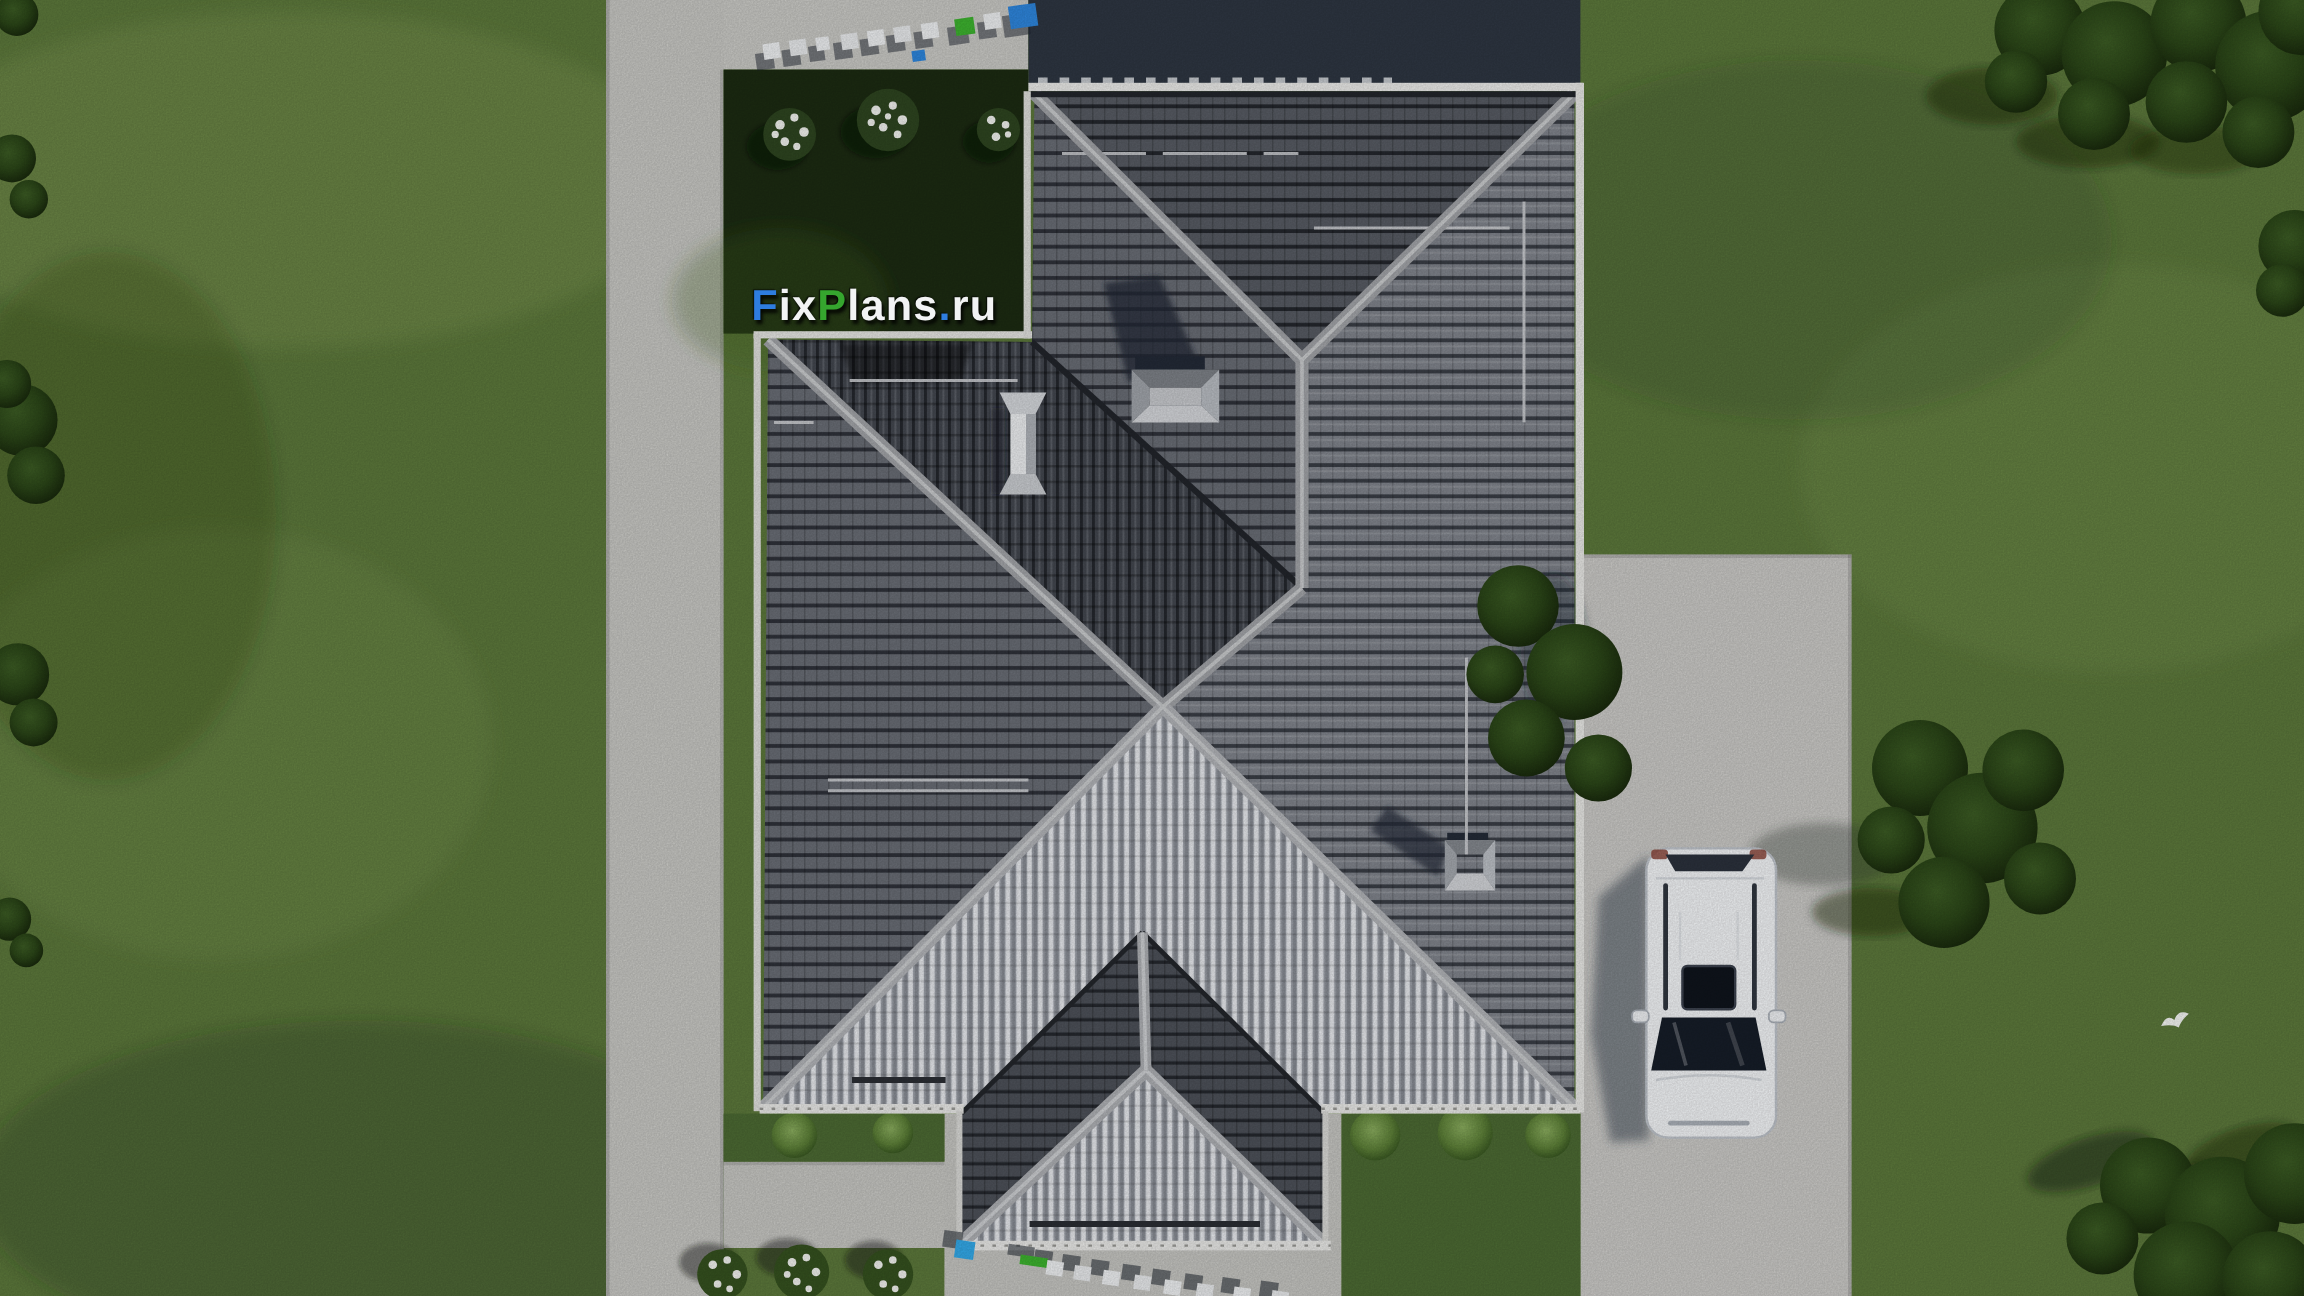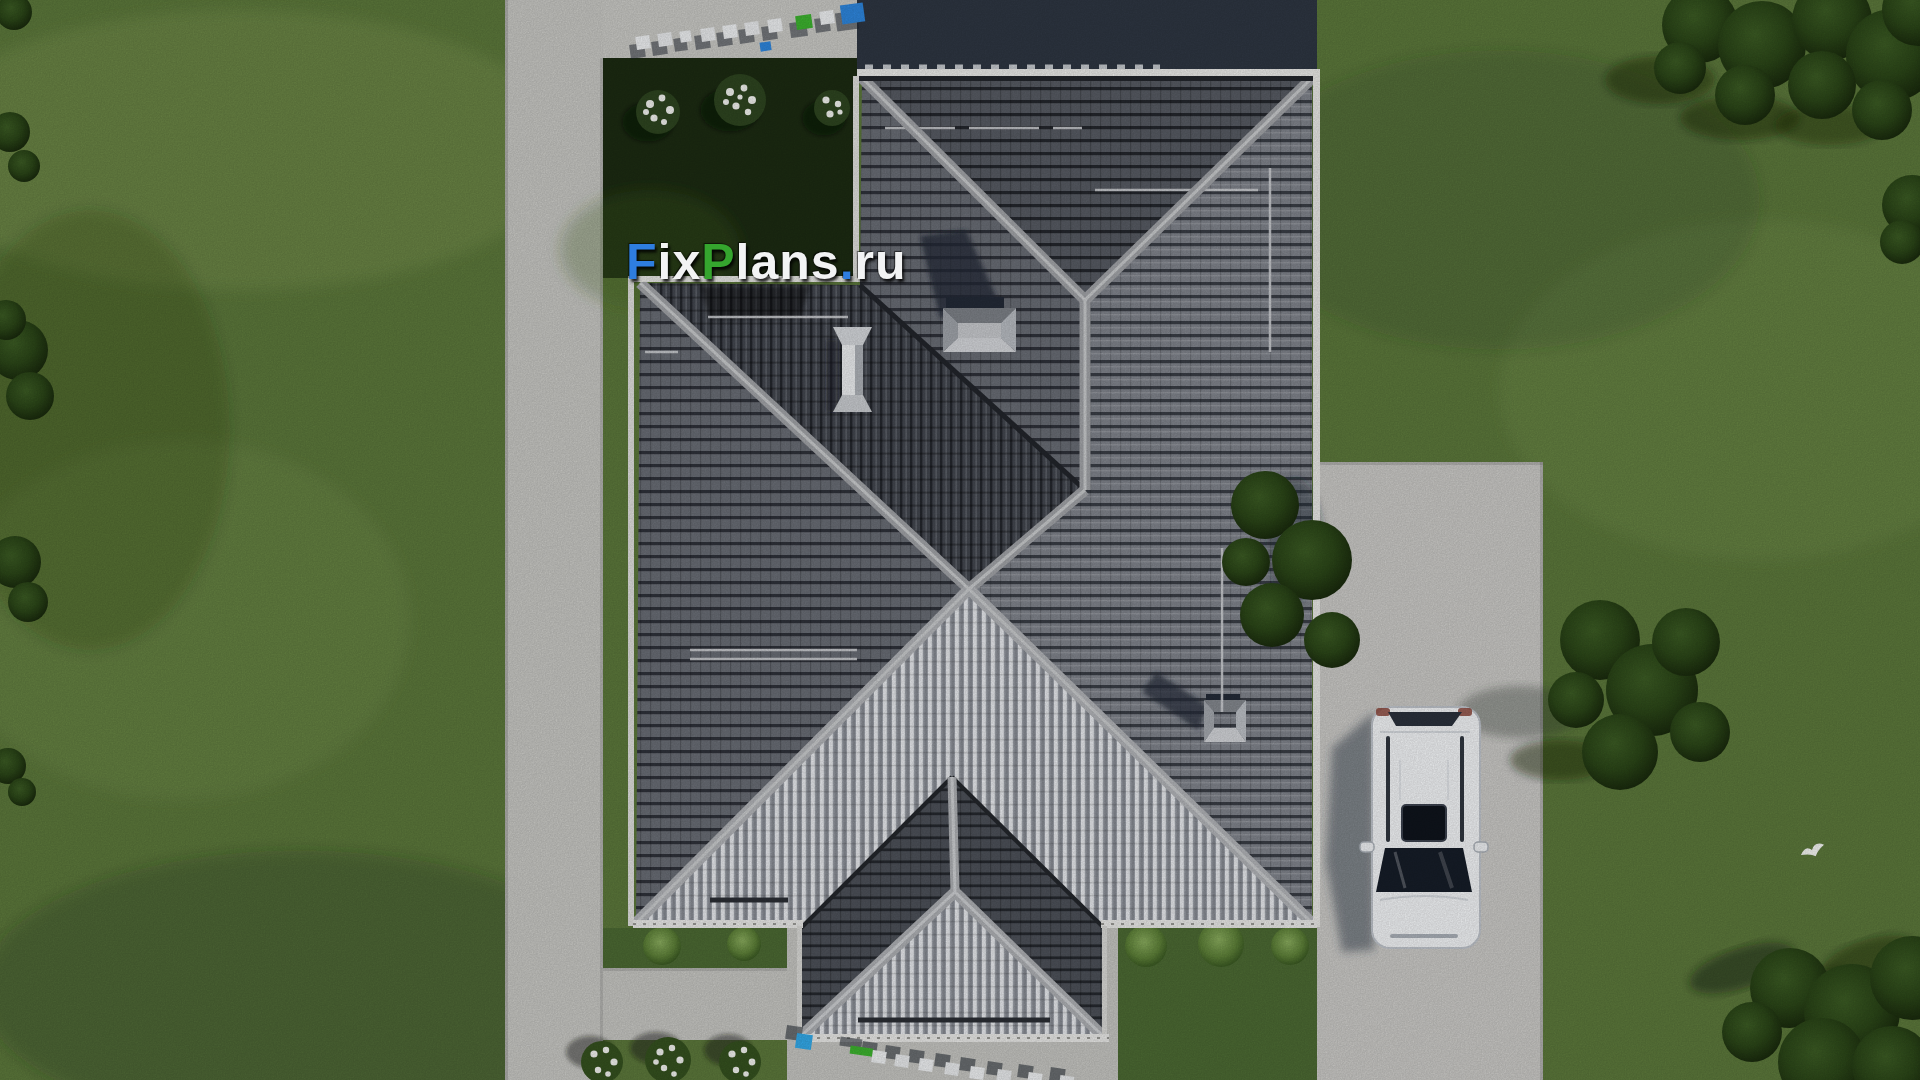--- a/index.html
+++ b/index.html
@@ -1,18 +1,18 @@
 <!DOCTYPE html>
 <html><head>
 <meta charset="utf-8">
 <style>
   html,body{margin:0;padding:0;background:#222;}
   .stage{position:relative;width:1920px;height:1080px;overflow:hidden;background:#5c783b;font-family:"Liberation Sans",sans-serif;}
   .stage svg{position:absolute;left:0;top:0;}
-  .logo{position:absolute;left:626px;top:237px;font-weight:bold;font-size:50px;letter-spacing:1px;line-height:1;
+  .logo{position:absolute;left:626px;top:237px;font-weight:bold;font-size:36px;letter-spacing:1px;line-height:1;
         text-shadow:2px 3px 3px rgba(0,0,0,.85),-1px -1px 1px rgba(0,0,0,.6);white-space:nowrap;}
   .logo span{display:inline-block;}
 </style>
 </head>
 <body>
 
 <div class="stage">
 <svg width="1920" height="1080" viewBox="0 0 1920 1080">
 <defs>
   <pattern id="patRowsN" width="10" height="13" patternUnits="userSpaceOnUse">

